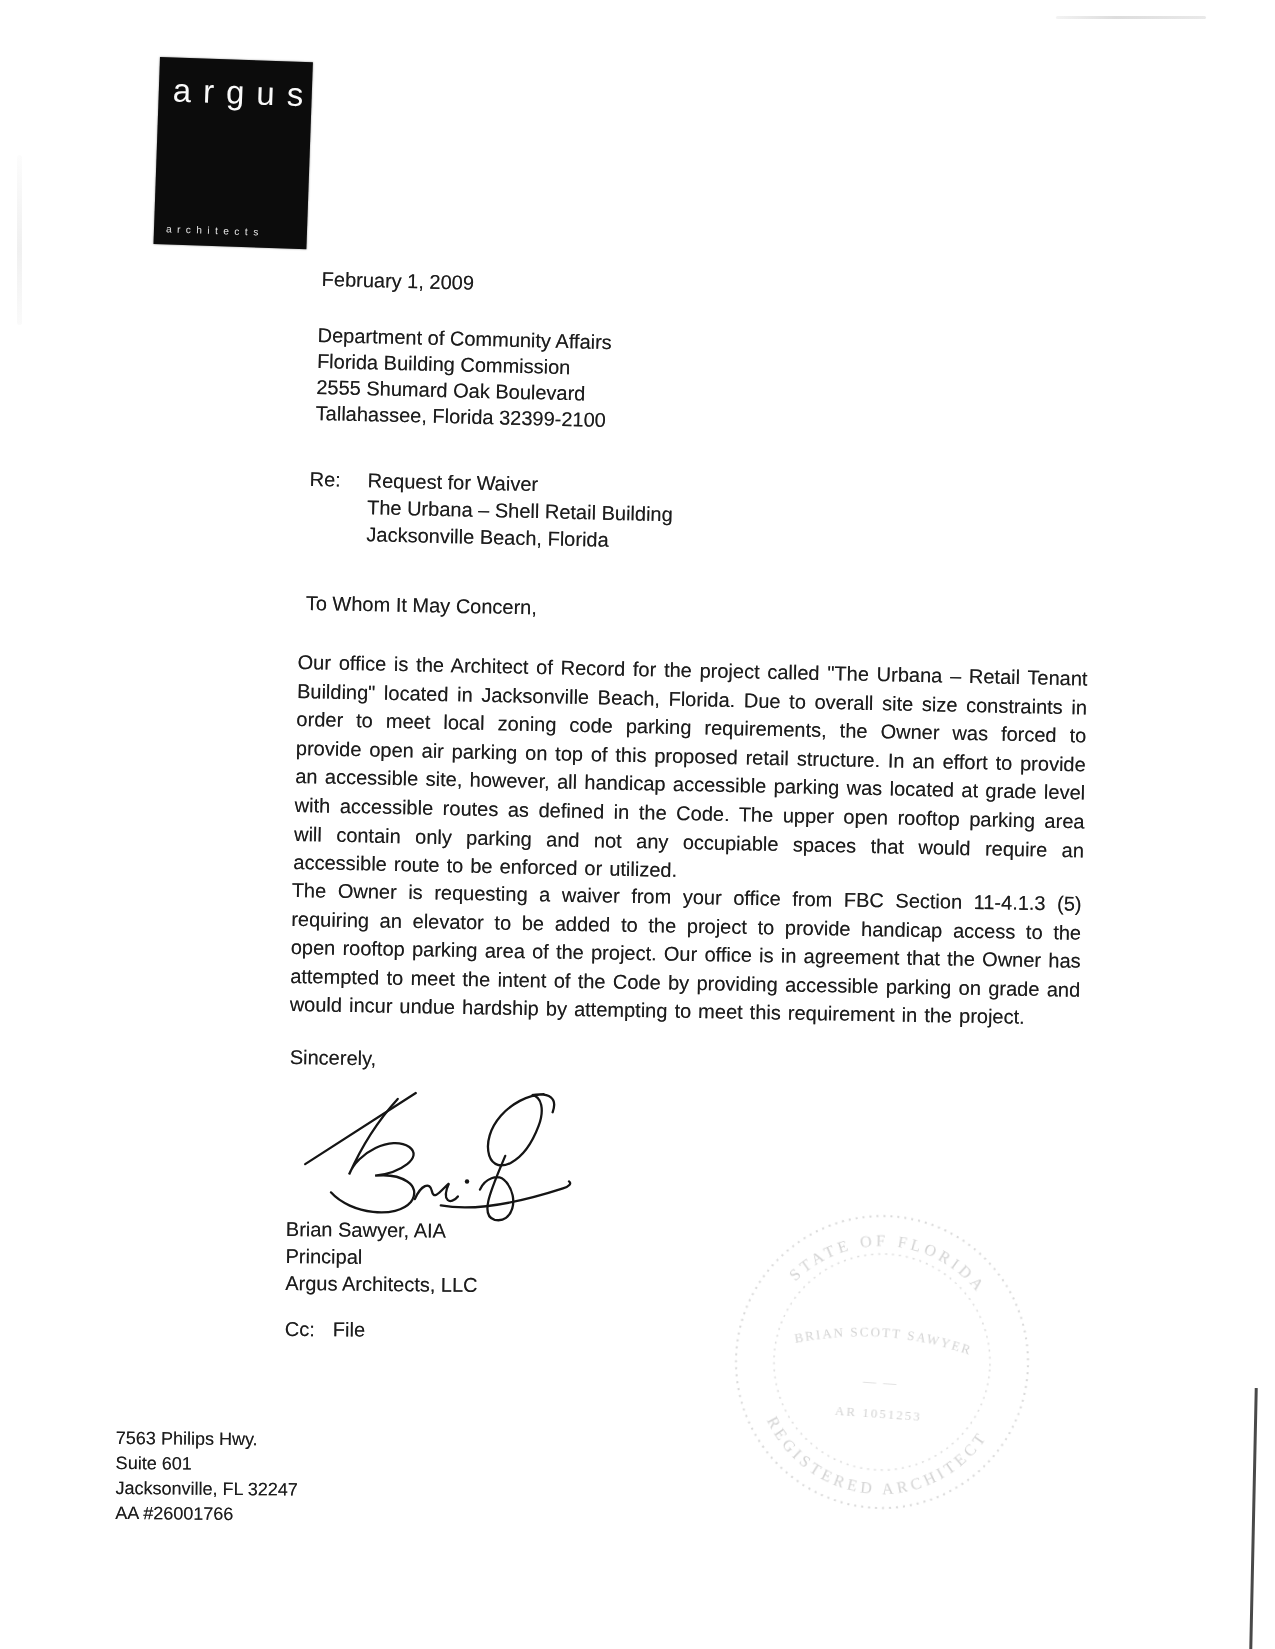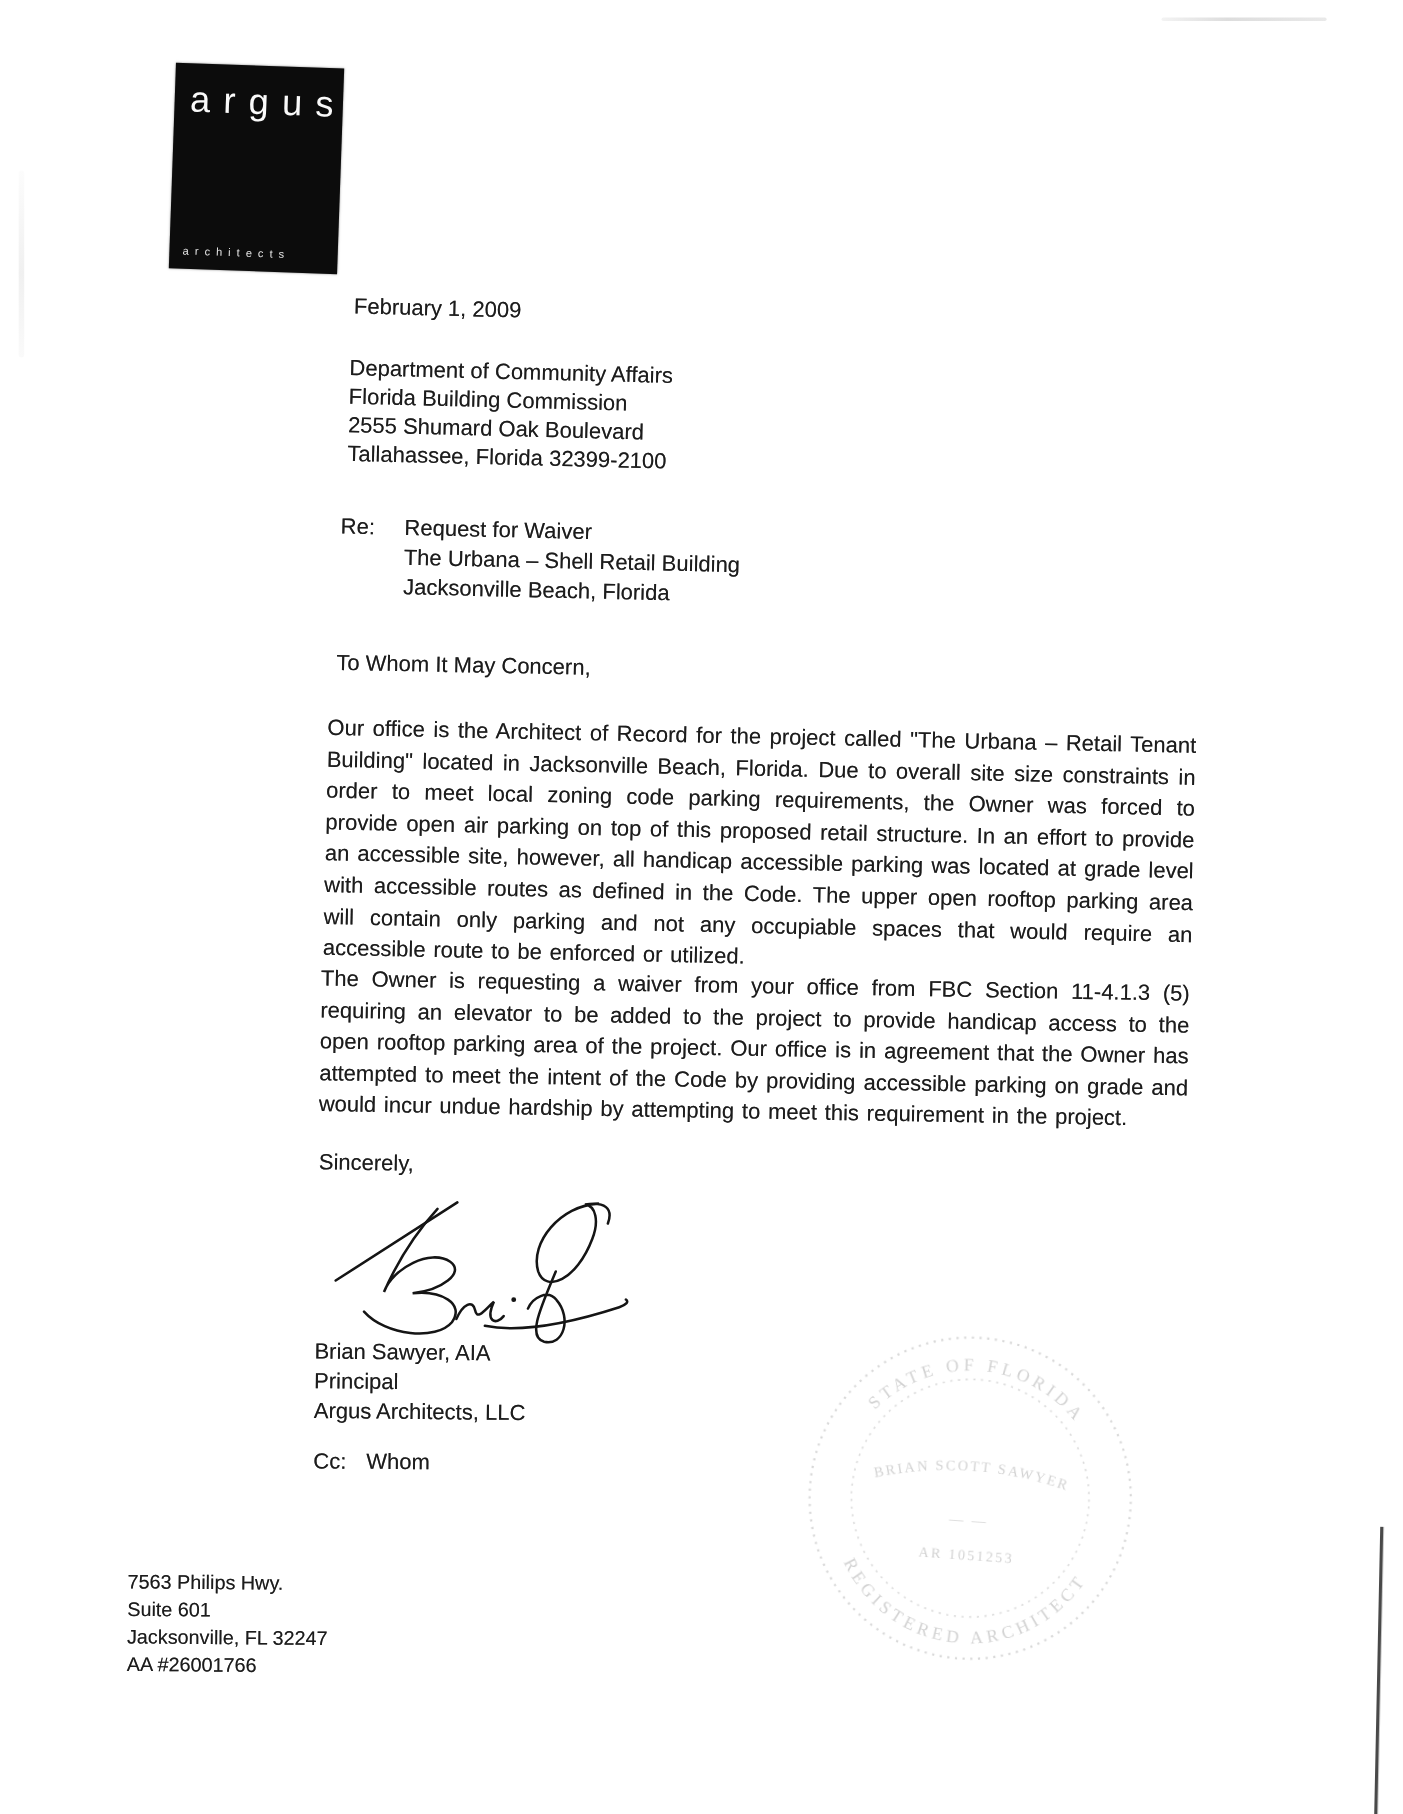--- a/index.html
+++ b/index.html
@@ -172,21 +172,21 @@
     </g>
   </svg>
 
   <div class="blk ink signer-blk">
     <div>Brian Sawyer, AIA</div>
     <div>Principal</div>
     <div>Argus Architects, LLC</div>
   </div>
 
   <div class="blk ink cc-blk">
-    <span>Cc:</span><span class="cc-value">Whom</span>
+    <span>Cc:</span><span class="cc-value">File</span>
   </div>
 
   <svg class="stamp" viewBox="0 0 320 324">
     <defs>
       <path id="arcTop" d="M 40,190 A 122,122 0 1 1 280,190"></path>
       <path id="arcBottom" d="M 34,168 A 126,126 0 0 0 286,168"></path>
       <path id="arcName" d="M 62,152 Q 160,122 258,152"></path>
     </defs>
     <circle cx="160" cy="162" r="146" fill="none" stroke="#9a9a9a" stroke-width="2" stroke-dasharray="2,5"></circle>
     <circle cx="160" cy="162" r="108" fill="none" stroke="#a5a5a5" stroke-width="1.5" stroke-dasharray="2,5"></circle>

